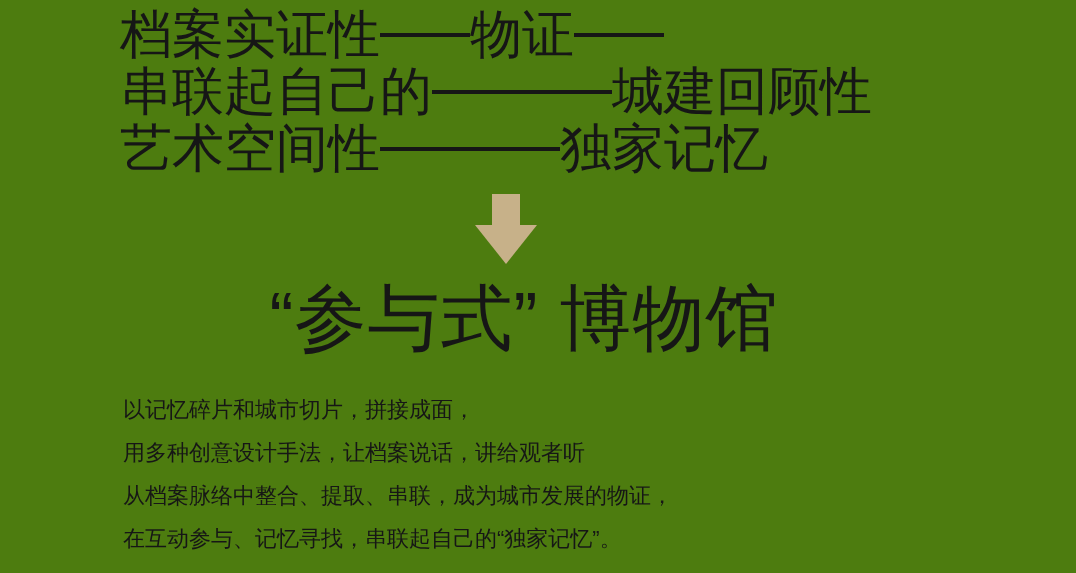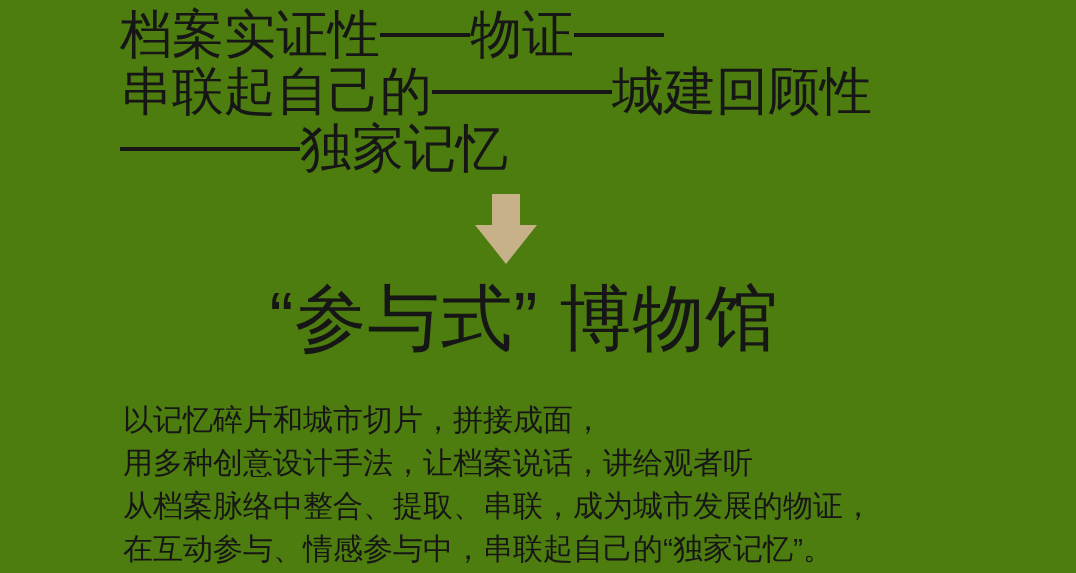--- a/index.html
+++ b/index.html
@@ -69,23 +69,23 @@
     transform: translateX(-14px);
     font-size: 72px;
     line-height: 88px;
     font-weight: 500;
     letter-spacing: 1px;
     color: #161616;
     white-space: nowrap;
   }
   
   .description {
-    margin-top: 36px;
+    margin-top: 26px;
     margin-left: 123px;
-    font-size: 30px;
+    font-size: 22px;
     line-height: 43px;
     color: #161616;
   }
   .description .para-line {
     white-space: nowrap;
   }
 </style>
 </head>
 <body>
 
@@ -101,34 +101,35 @@
     </div>
 
     <div class="concept-row">
       <span class="term term-source">串联起自己的</span>
       <div class="connector"></div>
       <div class="connector"></div>
       <span class="term term-outcome">城建回顾性</span>
     </div>
 
     <div class="concept-row">
+      <span class="term term-source">艺术空间性</span>
       <div class="connector"></div>
       <div class="connector"></div>
       <span class="term term-outcome">独家记忆</span>
     </div>
 
   </div>
 
   <div class="arrow-block">
     <div class="arrow-stem"></div>
     <div class="arrow-head"></div>
   </div>
 
   <div class="main-title">“参与式” 博物馆</div>
 
   <div class="description">
     <div class="para-line">以记忆碎片和城市切片，拼接成面，</div>
     <div class="para-line">用多种创意设计手法，让档案说话，讲给观者听</div>
     <div class="para-line">从档案脉络中整合、提取、串联，成为城市发展的物证，</div>
-    <div class="para-line">在互动参与、情感参与中，串联起自己的“独家记忆”。</div>
+    <div class="para-line">在互动参与、记忆寻找，串联起自己的“独家记忆”。</div>
   </div>
 
 </div>
 
 </body></html>

